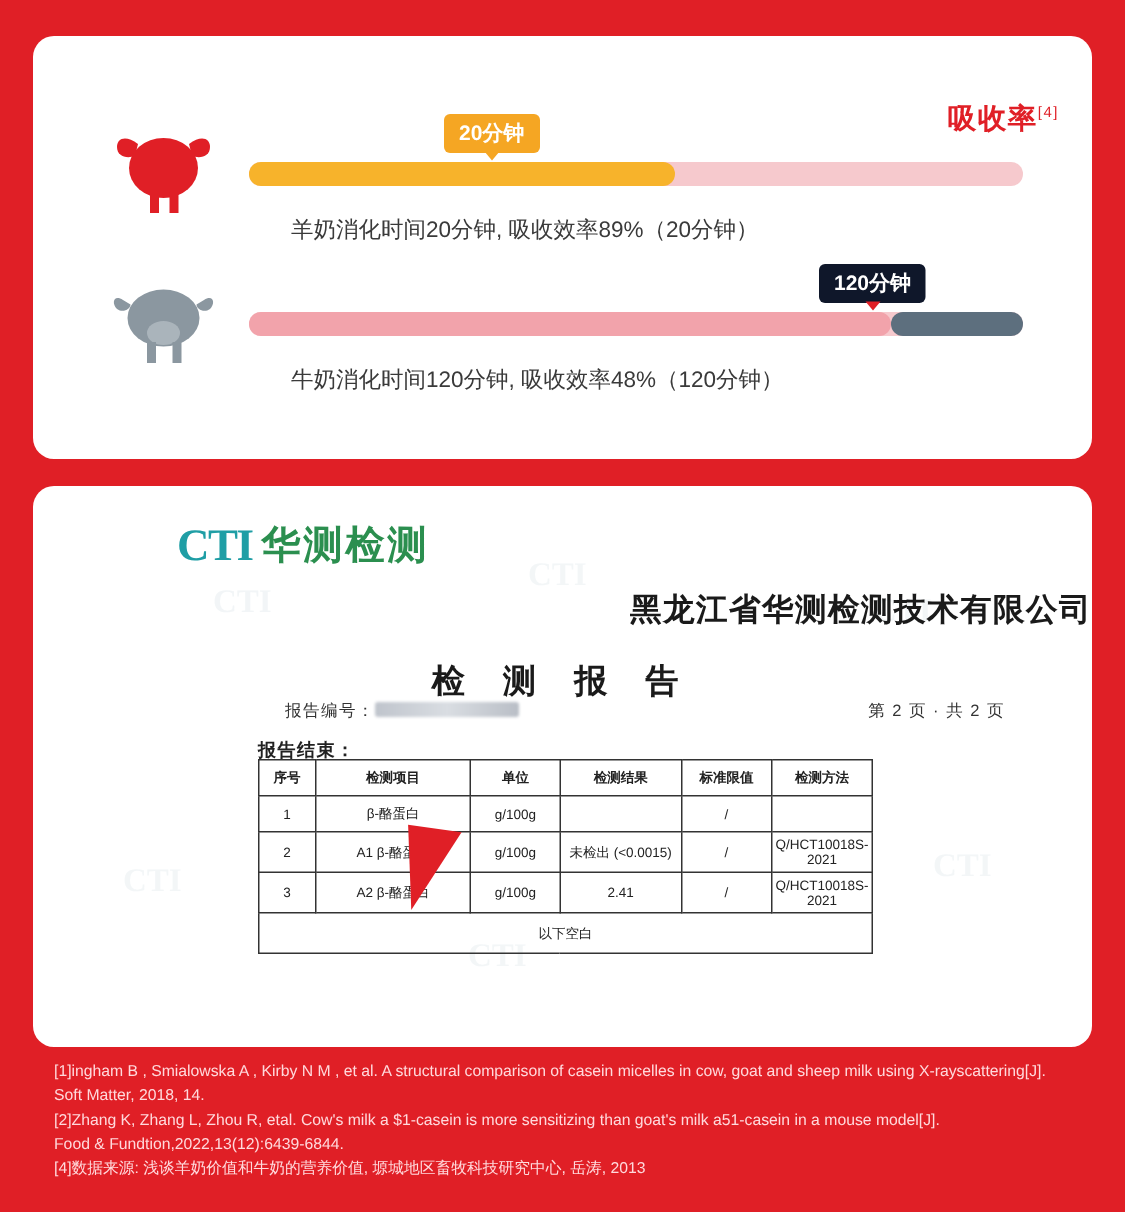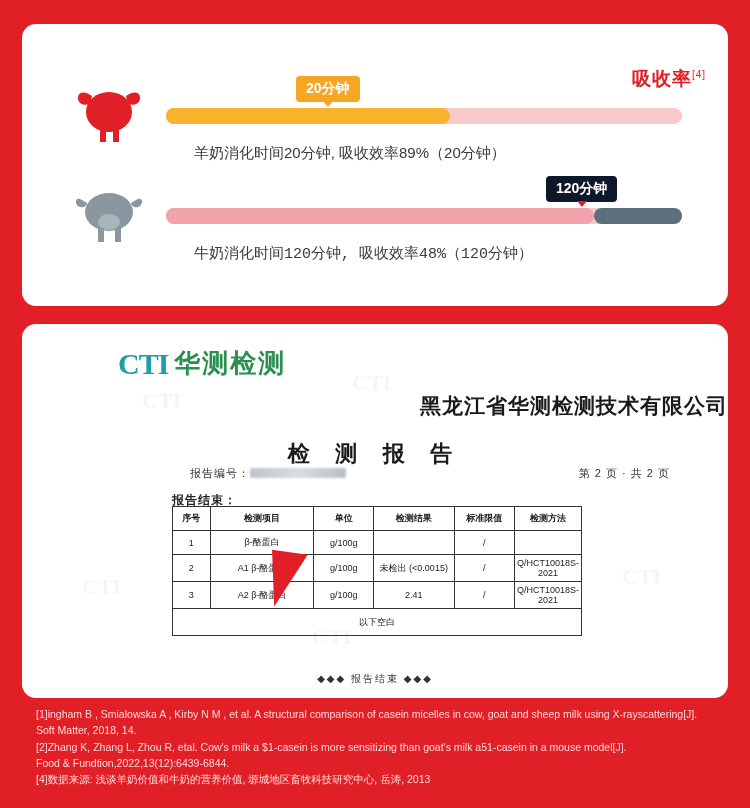--- a/index.html
+++ b/index.html
@@ -184,21 +184,21 @@
         <div class="animal-label">牛奶</div>
       </div>
 
       <div class="bubble" style="left:524px;top:-6px;">120分钟</div>
 
       <div class="bar-track" style="top:26px;">
         <div class="cow-track-left"></div>
         <div class="bar-fill cow-fill"></div>
       </div>
 
-      <div class="caption" style="top:62px;font-family:Liberation Mono, monospace;">牛奶消化时间120分钟, 吸收效率48%（120分钟）</div>
+      <div class="caption" style="top:62px;">牛奶消化时间120分钟, 吸收效率48%（120分钟）</div>
     </div>
   </div>
 
   <div class="card-report">
 
     <div class="watermark" style="left:120px;top:64px;opacity:.55;">CTI</div>
     <div class="watermark" style="left:330px;top:46px;opacity:.5;">CTI</div>
     <div class="watermark" style="left:560px;top:70px;opacity:.5;">CTI</div>
     <div class="watermark" style="left:60px;top:250px;opacity:.5;">CTI</div>
     <div class="watermark" style="left:600px;top:240px;opacity:.5;">CTI</div>
@@ -255,21 +255,20 @@
       </tr>
       <tr class="blank">
         <td colspan="6">以下空白</td>
       </tr>
     </tbody>
       </table>
 
     <div class="pointer"></div>
 
 
-    <div class="rep-end">◆◆◆ 报告结束 ◆◆◆</div>
   </div>
 
   <div class="refs">
     <div>[1]ingham B , Smialowska A , Kirby N M , et al. A structural comparison of casein micelles in cow, goat and sheep milk using X-rayscattering[J].</div>
     <div>Soft Matter, 2018, 14.</div>
     <div>[2]Zhang K, Zhang L, Zhou R, etal. Cow's milk a $1-casein is more sensitizing than goat's milk a51-casein in a mouse model[J].</div>
     <div>Food &amp; Fundtion,2022,13(12):6439-6844.</div>
     <div>[4]数据来源: 浅谈羊奶价值和牛奶的营养价值, 塬城地区畜牧科技研究中心, 岳涛, 2013</div>
   </div>
 

